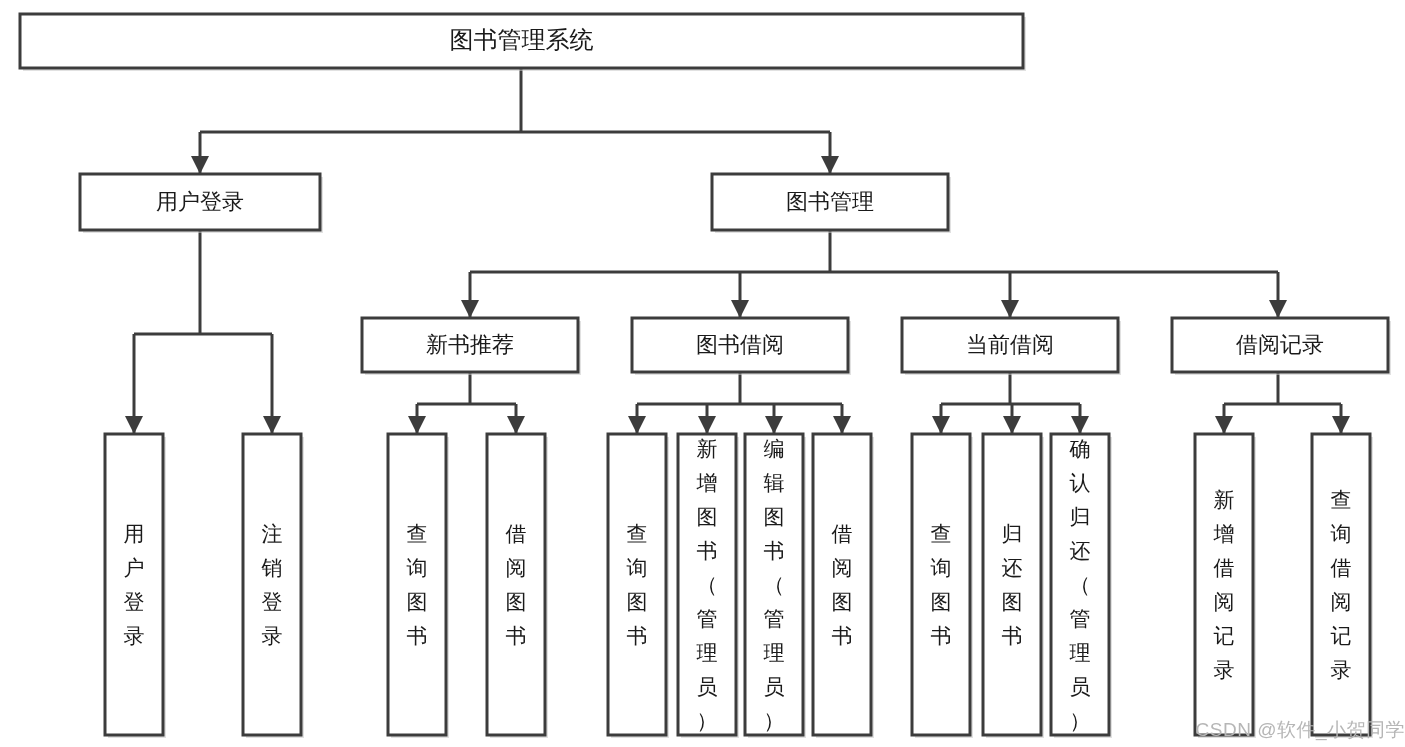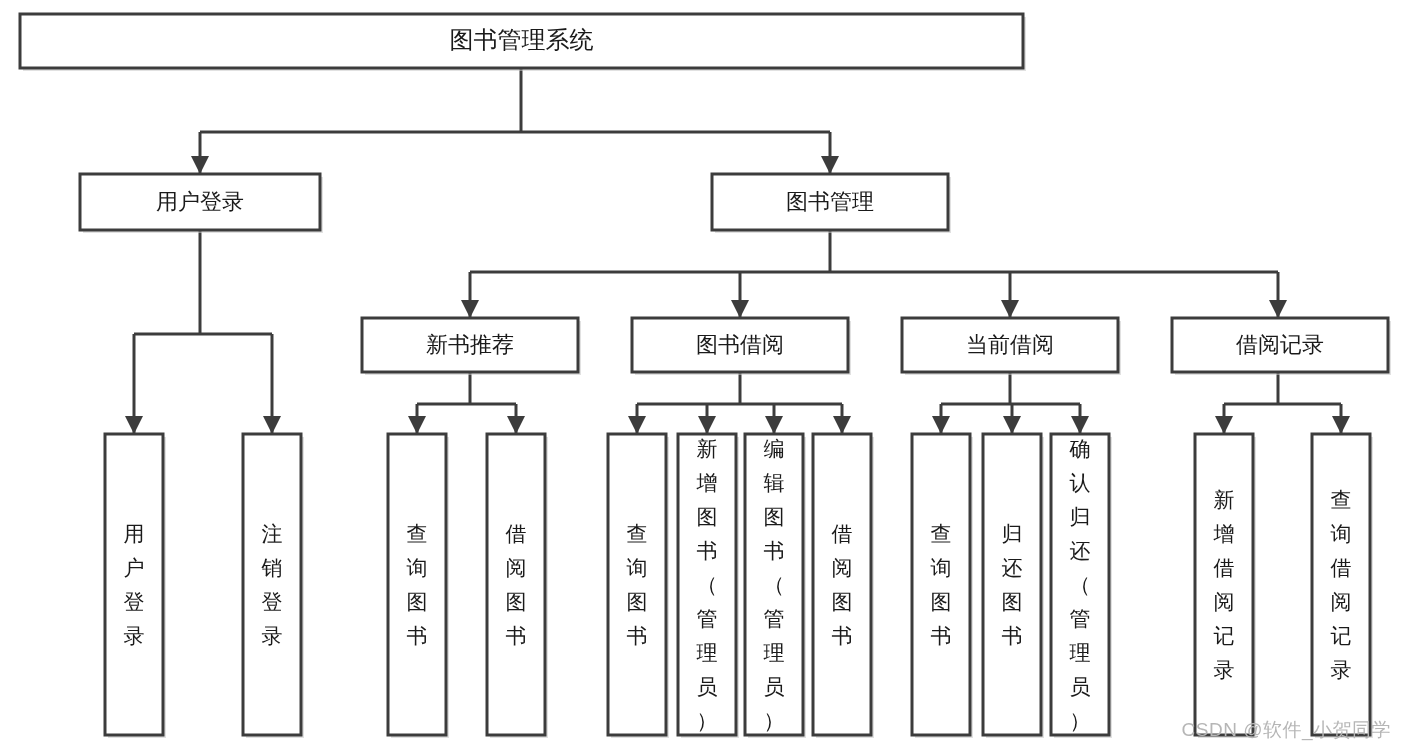--- a/index.html
+++ b/index.html
@@ -41,21 +41,21 @@
   .node-label-vertical{
     fill:#1a1a1a;
     font-family:"Liberation Sans","DejaVu Sans",sans-serif;
     font-size:21px;
     text-anchor:middle;
   }
   .title-label{font-size:24px;}
 
   .watermark{
     position:absolute;
-    right:14px;
+    right:0;
     bottom:4px;
     font-family:"Liberation Sans","DejaVu Sans",sans-serif;
     font-size:19px;
     color:#b6b6b6;
     letter-spacing:.5px;
     white-space:nowrap;
     user-select:none;
   }
 </style>
 </head>

